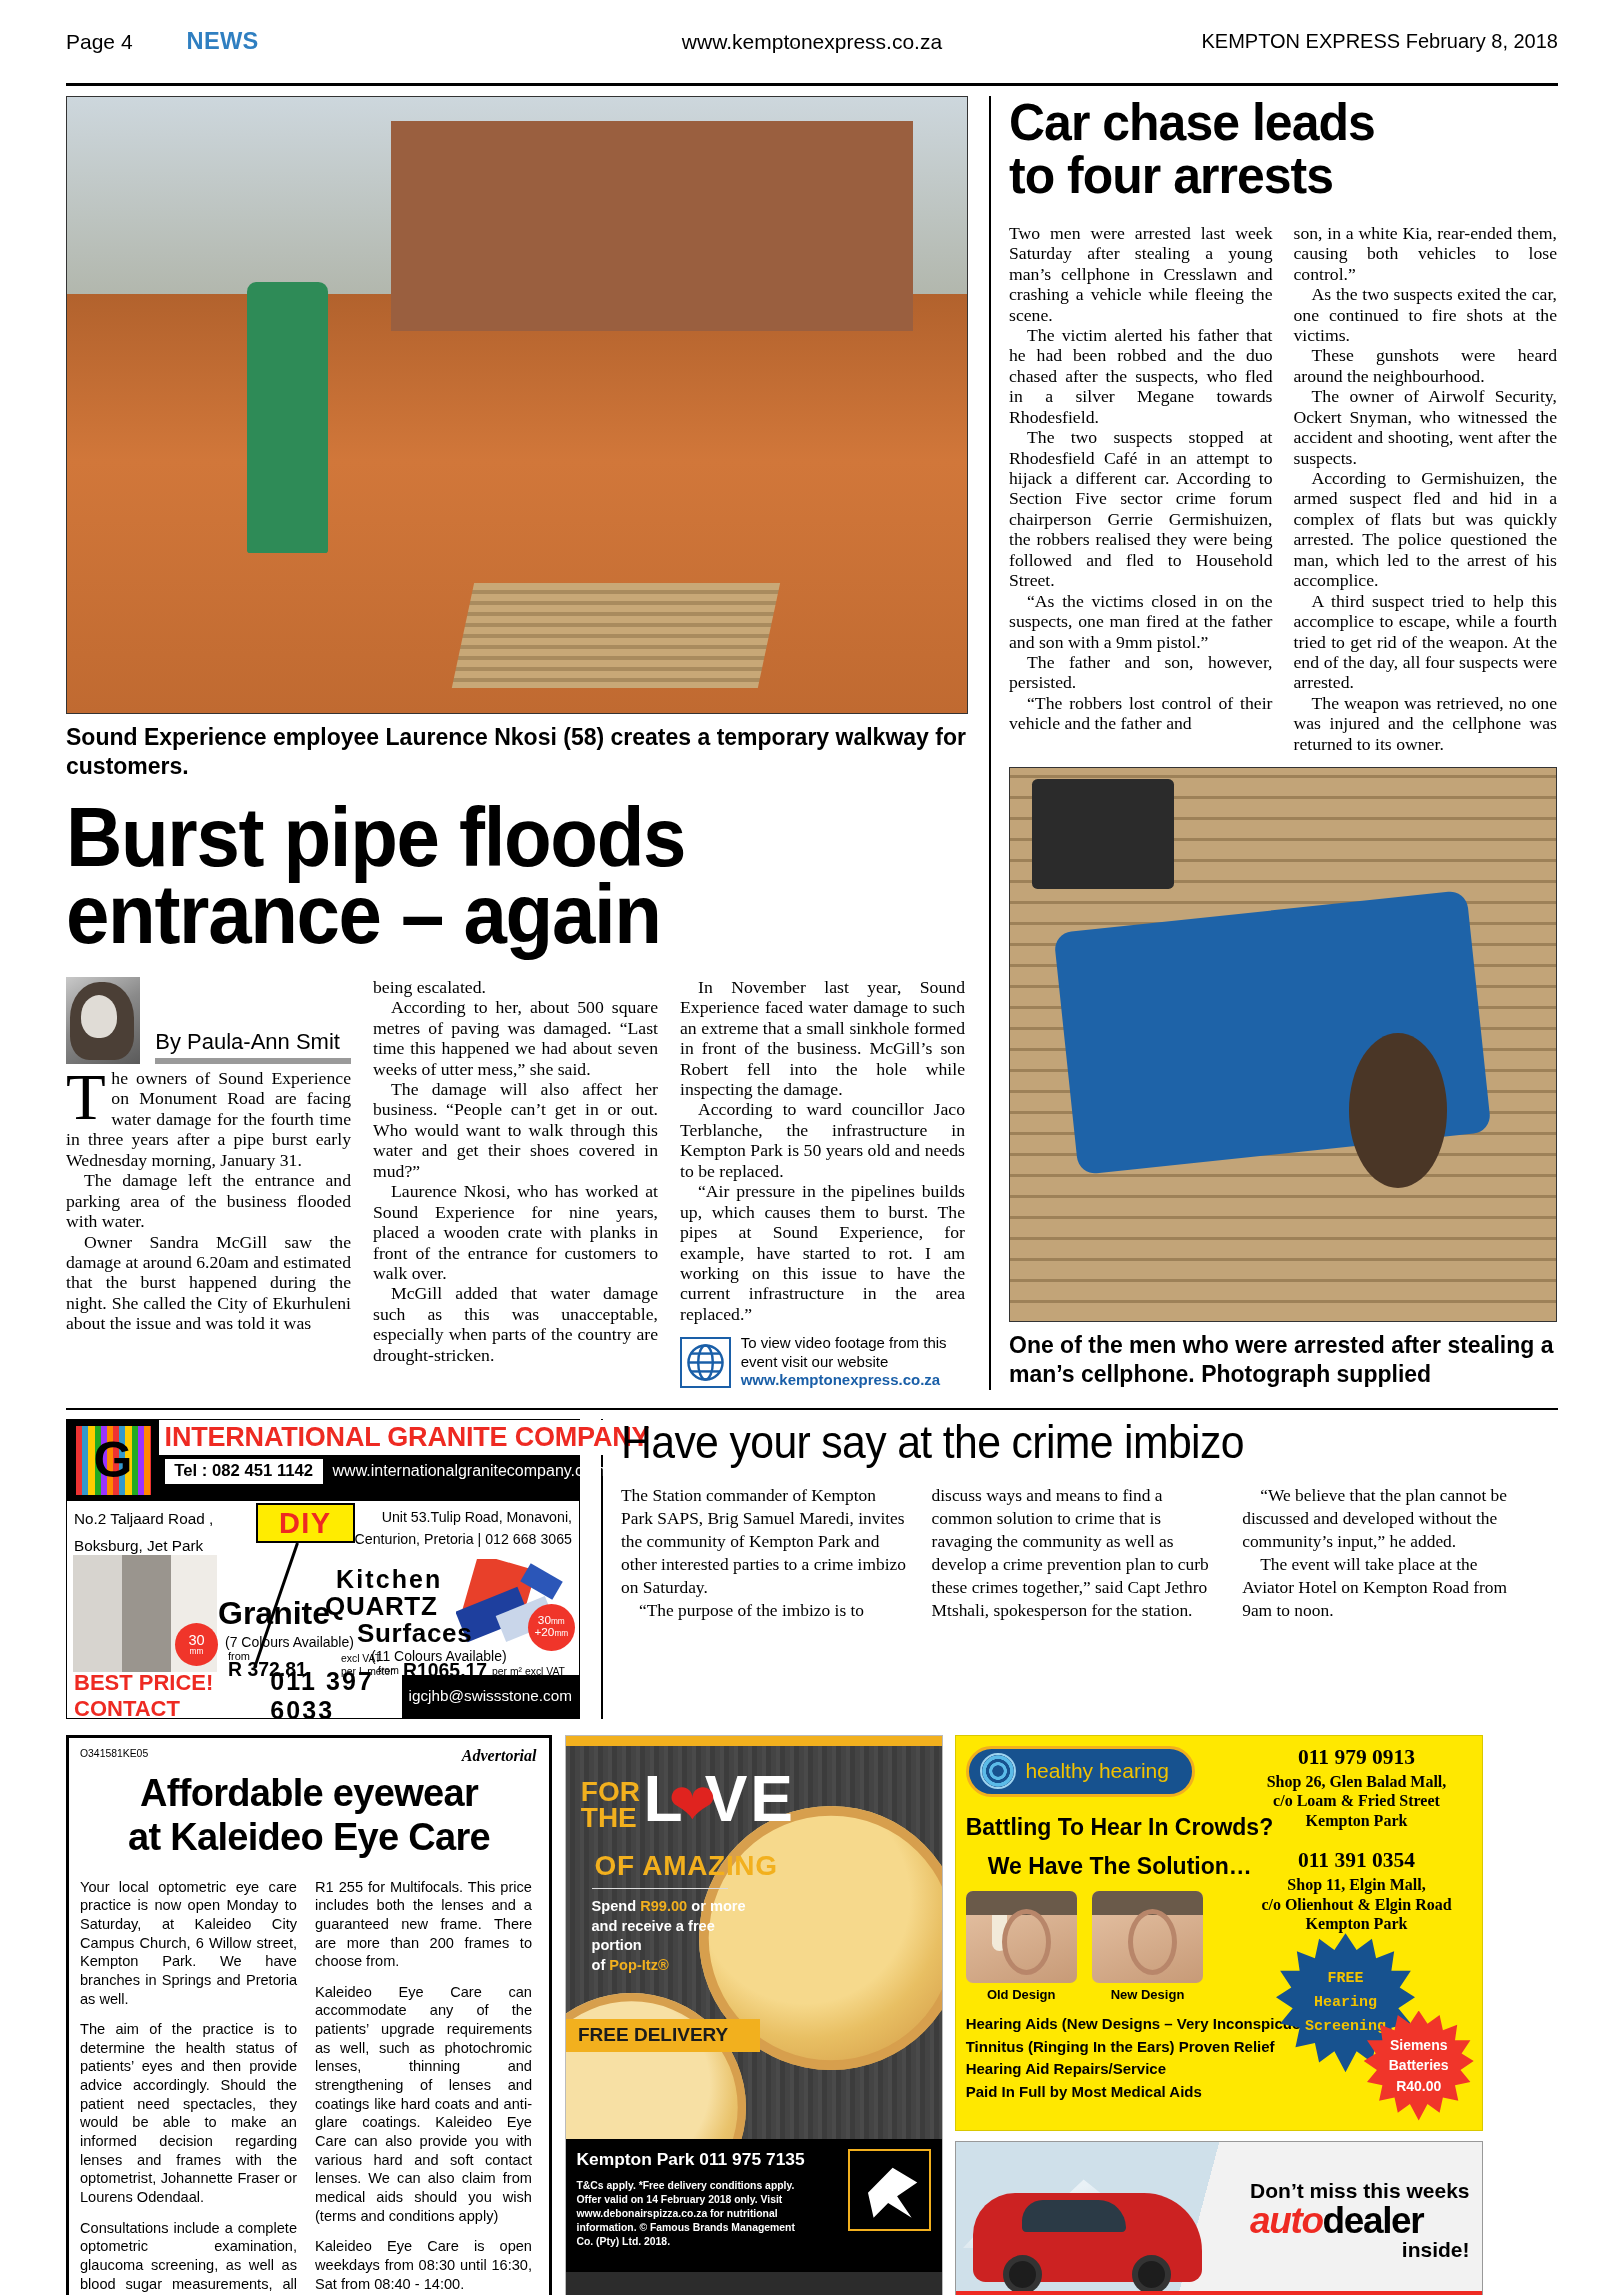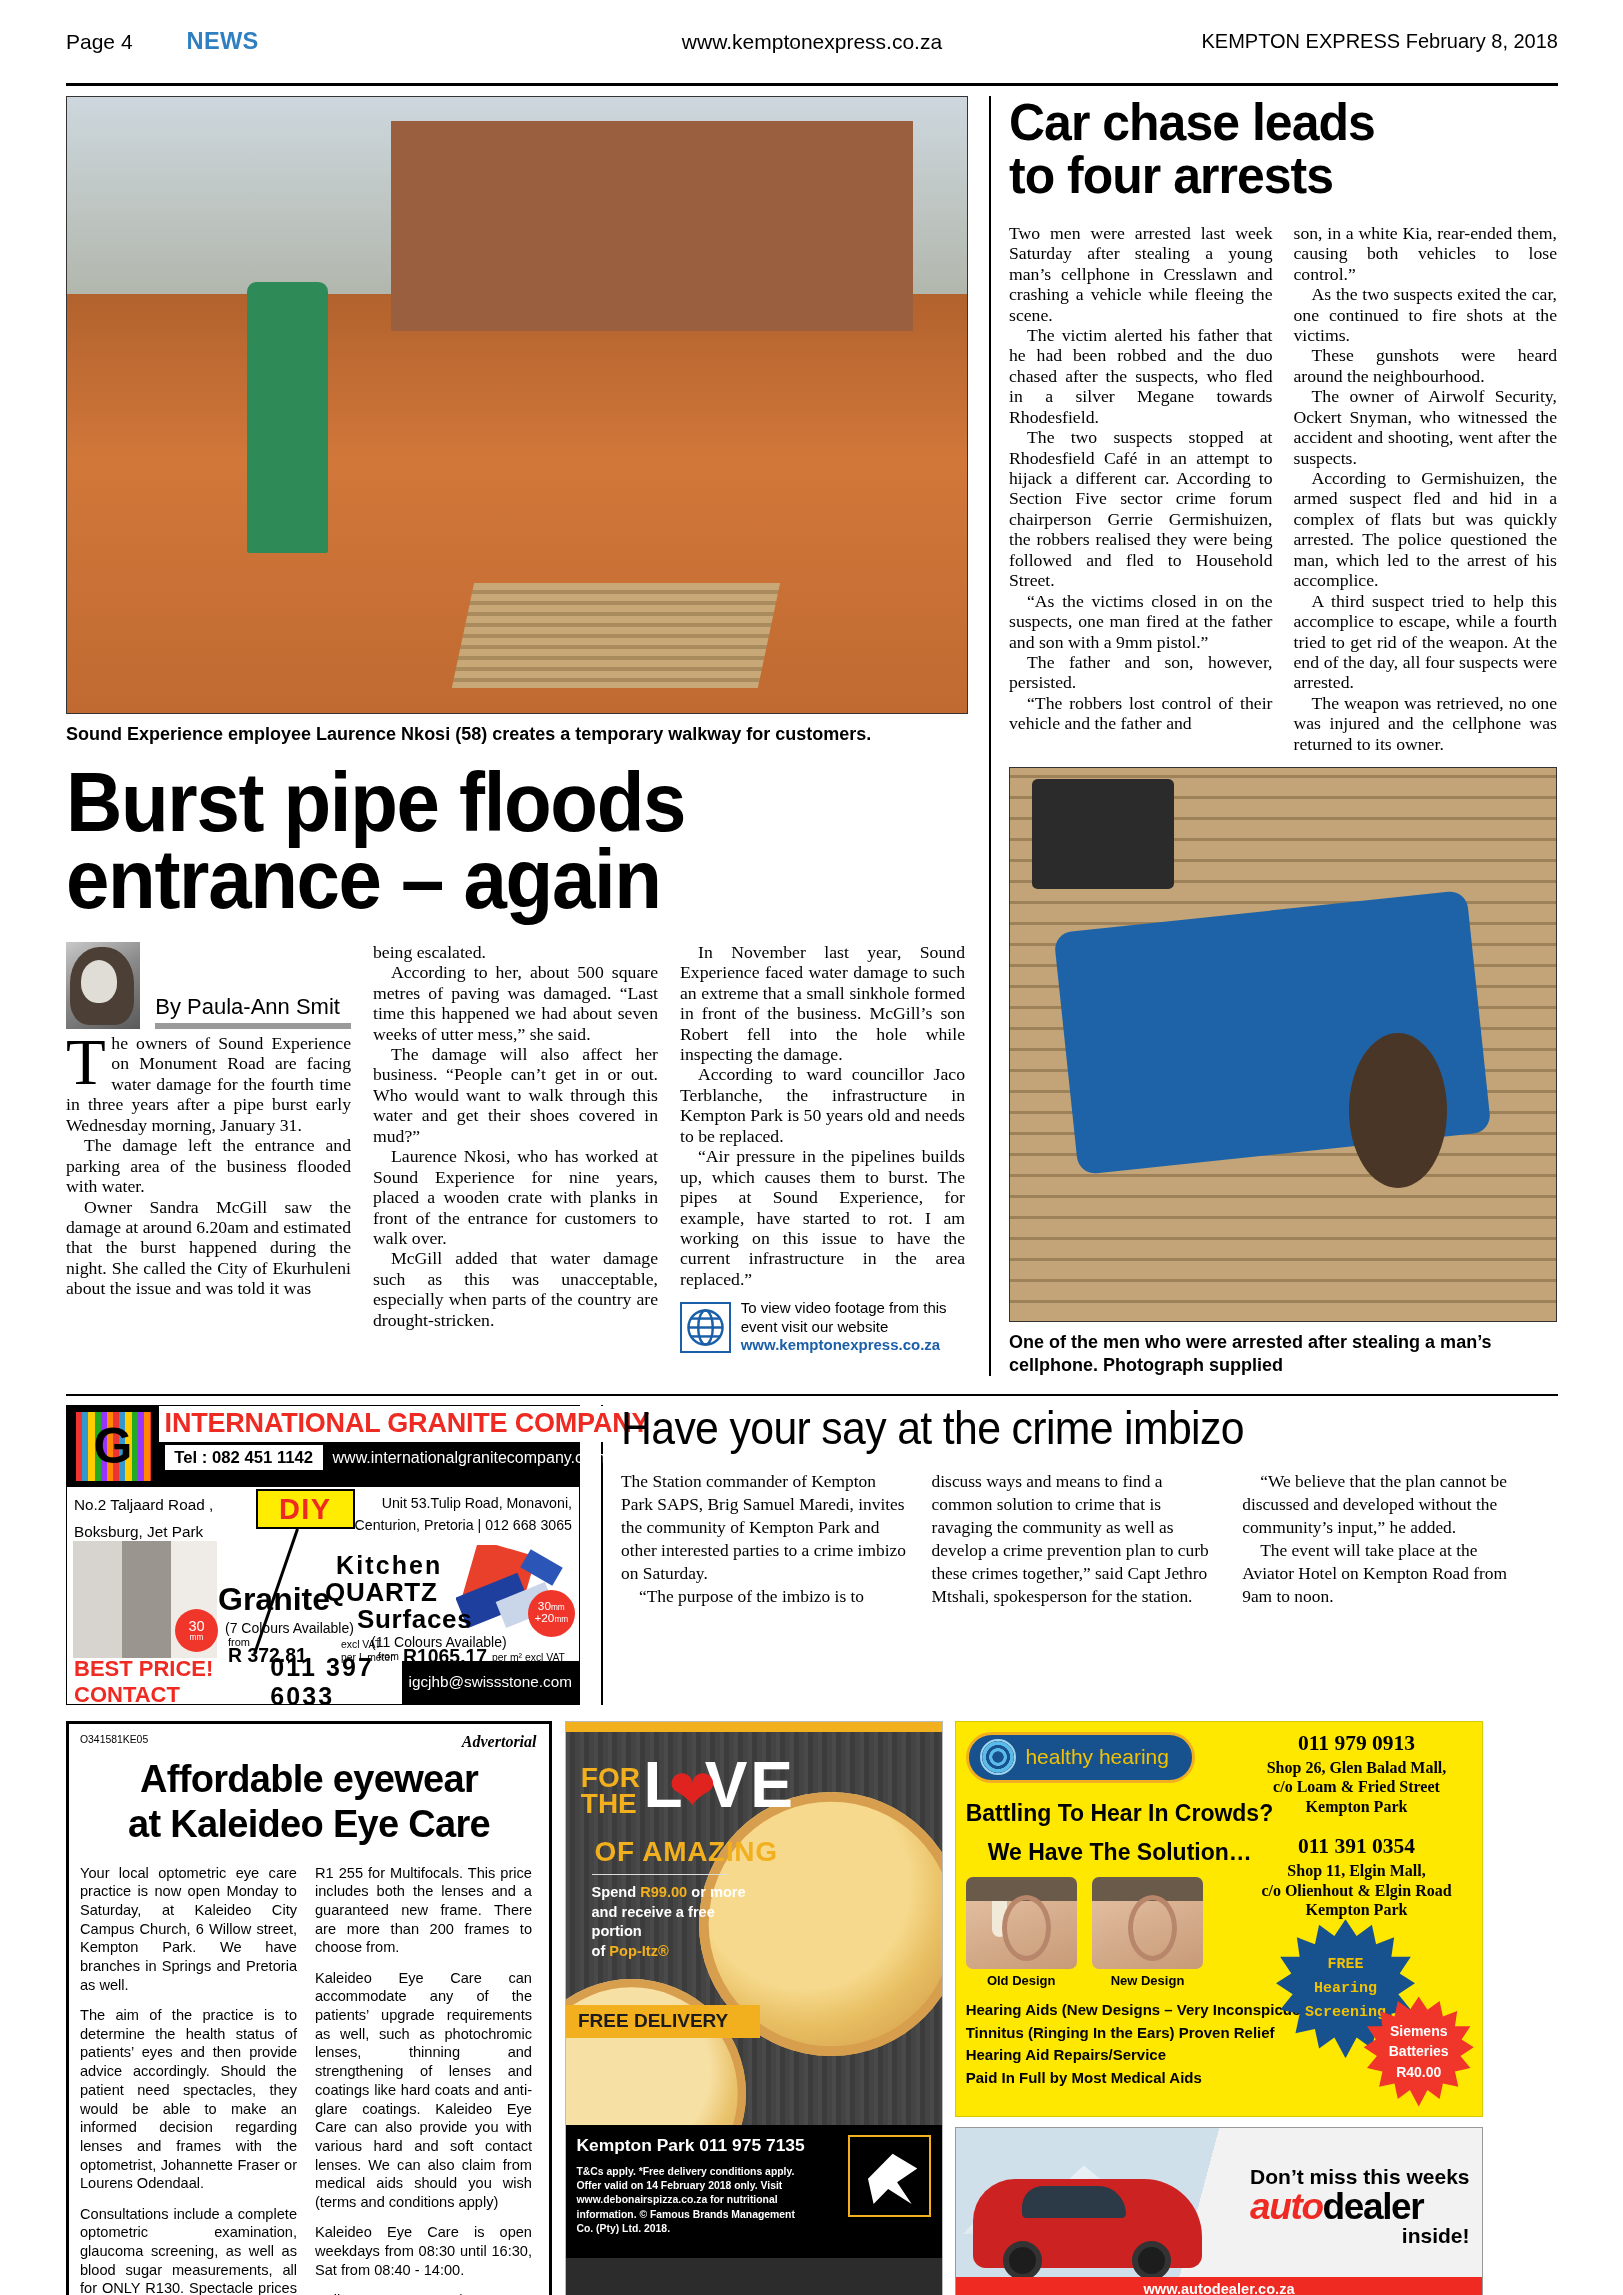--- a/index.html
+++ b/index.html
@@ -22,21 +22,21 @@
   .mh-right { position: absolute; right: 0; font-family: "Liberation Sans", sans-serif; font-size: 20px; }
   .rule-thick { border-top: 3.5px solid #000; }
 
   
   .top { display: flex; gap: 21px; margin-top: 9.7px; }
   .top-left { width: 902px; }
   .top-right { width: 568px; border-left: 2.1px solid #000; padding-left: 18px; }
 
   .photo { width: 100%; border: 0.7px solid #333; display: block; }
   .photo-main { height: 618px; }
-  .cap { font-family: "Liberation Sans", sans-serif; font-weight: 700; font-size: 18px; margin-top: 9.7px; line-height: 1.25; }
+  .cap { font-family: "Liberation Sans", sans-serif; font-weight: 700; font-size: 23px; margin-top: 9.7px; line-height: 1.25; }
 
   .hl-main {
     font-family: "Liberation Sans", sans-serif;
     font-weight: 700;
     font-size: 83px;
     line-height: .93;
     letter-spacing: -1.4px;
     margin-top: 18px;
     transform: scaleX(.94);
     transform-origin: left center;

